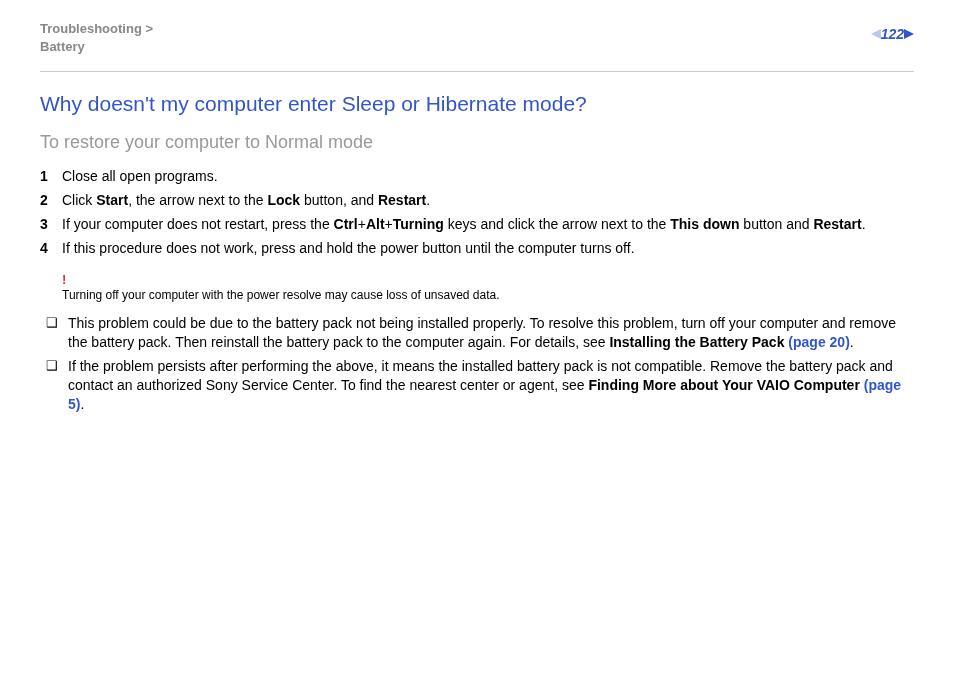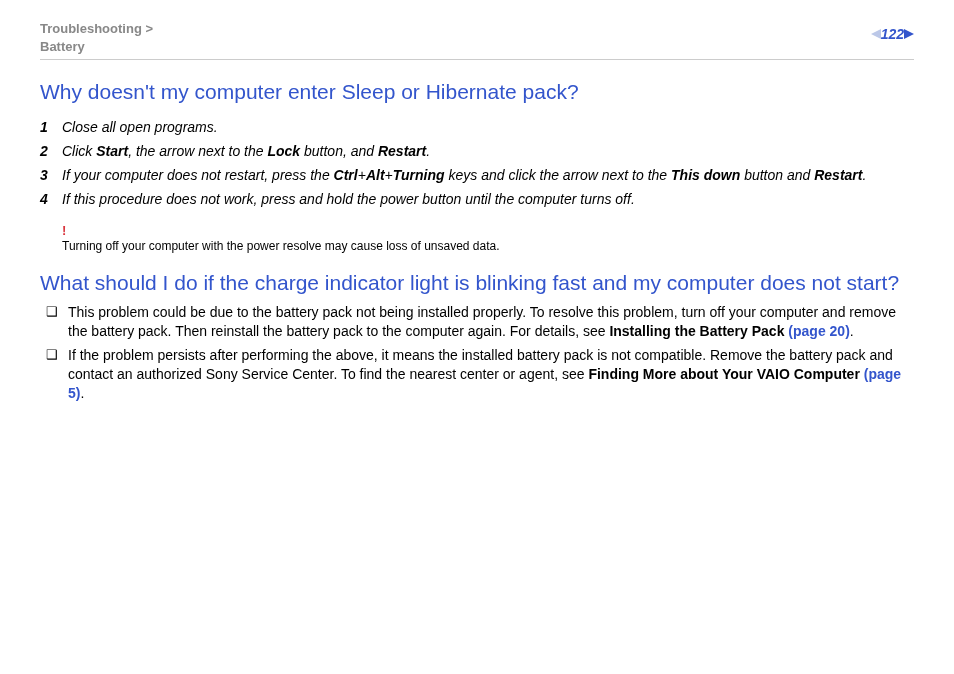--- a/index.html
+++ b/index.html
@@ -12,21 +12,21 @@
     box-sizing: border-box;
   }
   .page {
     padding: 20px 40px 20px 40px;
   }
   .header {
     display: flex;
     justify-content: space-between;
     align-items: flex-start;
     border-bottom: 1px solid #ccc;
-    padding-bottom: 4px;
+    padding-bottom: 16px;
     margin-bottom: 20px;
   }
   .breadcrumb {
     color: #888;
     font-size: 13px;
     font-weight: bold;
     line-height: 1.35;
   }
   .pager {
     display: flex;
@@ -60,21 +60,20 @@
     color: #999;
     font-size: 18px;
     font-weight: normal;
     margin: 16px 0 8px 0;
   }
   ol.steps {
     list-style: none;
     padding: 0;
     margin: 14px 0;
     counter-reset: step;
-    font-style: italic;
   }
   ol.steps > li {
     counter-increment: step;
     display: flex;
     font-size: 14px;
     line-height: 1.35;
     margin: 5px 0;
   }
   ol.steps > li::before {
     content: counter(step);
@@ -128,22 +127,23 @@
       <span>Troubleshooting &gt;</span><br>
       <span>Battery</span>
     </div>
     <div class="pager">
       <span class="arrow-left"></span>
       <span>122</span>
       <span class="arrow-right"></span>
     </div>
   </div>
 
-  <h2>Why doesn't my computer enter Sleep or Hibernate pack?</h2>
+  <h2>Why doesn't my computer enter Sleep or Hibernate mode?</h2>
 
+  <div class="subheading">To restore your computer to Normal mode</div>
 
   <ol class="steps">
     <li>
         <div>Close all open programs.</div>
       </li>
     <li>
         <div><span>Click </span><b>Start</b><span>, the arrow next to the </span><b>Lock</b><span> button, and </span><b>Restart</b><span>.</span></div>
       </li>
     <li>
         <div><span>If your computer does not restart, press the </span><b>Ctrl</b><span>+</span><b>Alt</b><span>+</span><b>Turning</b><span> keys and click the arrow next to the </span><b>This down</b><span> button and </span><b>Restart</b><span>.</span></div>
@@ -151,21 +151,20 @@
     <li>
         <div>If this procedure does not work, press and hold the power button until the computer turns off.</div>
       </li>
   </ol>
 
   <div class="warning">
     <span class="warn-mark">!</span>
     <span>Turning off your computer with the power resolve may cause loss of unsaved data.</span>
   </div>
 
-  <h2>What should I do if the charge indicator light is blinking fast and my computer does not start?</h2>
 
   <ul class="box-list">
     <li>
         <div><span>This problem could be due to the battery pack not being installed properly. To resolve this problem, turn off your computer and remove the battery pack. Then reinstall the battery pack to the computer again. For details, see </span><b>Installing the Battery Pack </b><span class="link">(page 20)</span><span>.</span></div>
       </li>
     <li>
         <div><span>If the problem persists after performing the above, it means the installed battery pack is not compatible. Remove the battery pack and contact an authorized Sony Service Center. To find the nearest center or agent, see </span><b>Finding More about Your VAIO Computer </b><span class="link">(page 5)</span><span>.</span></div>
       </li>
   </ul>
 

